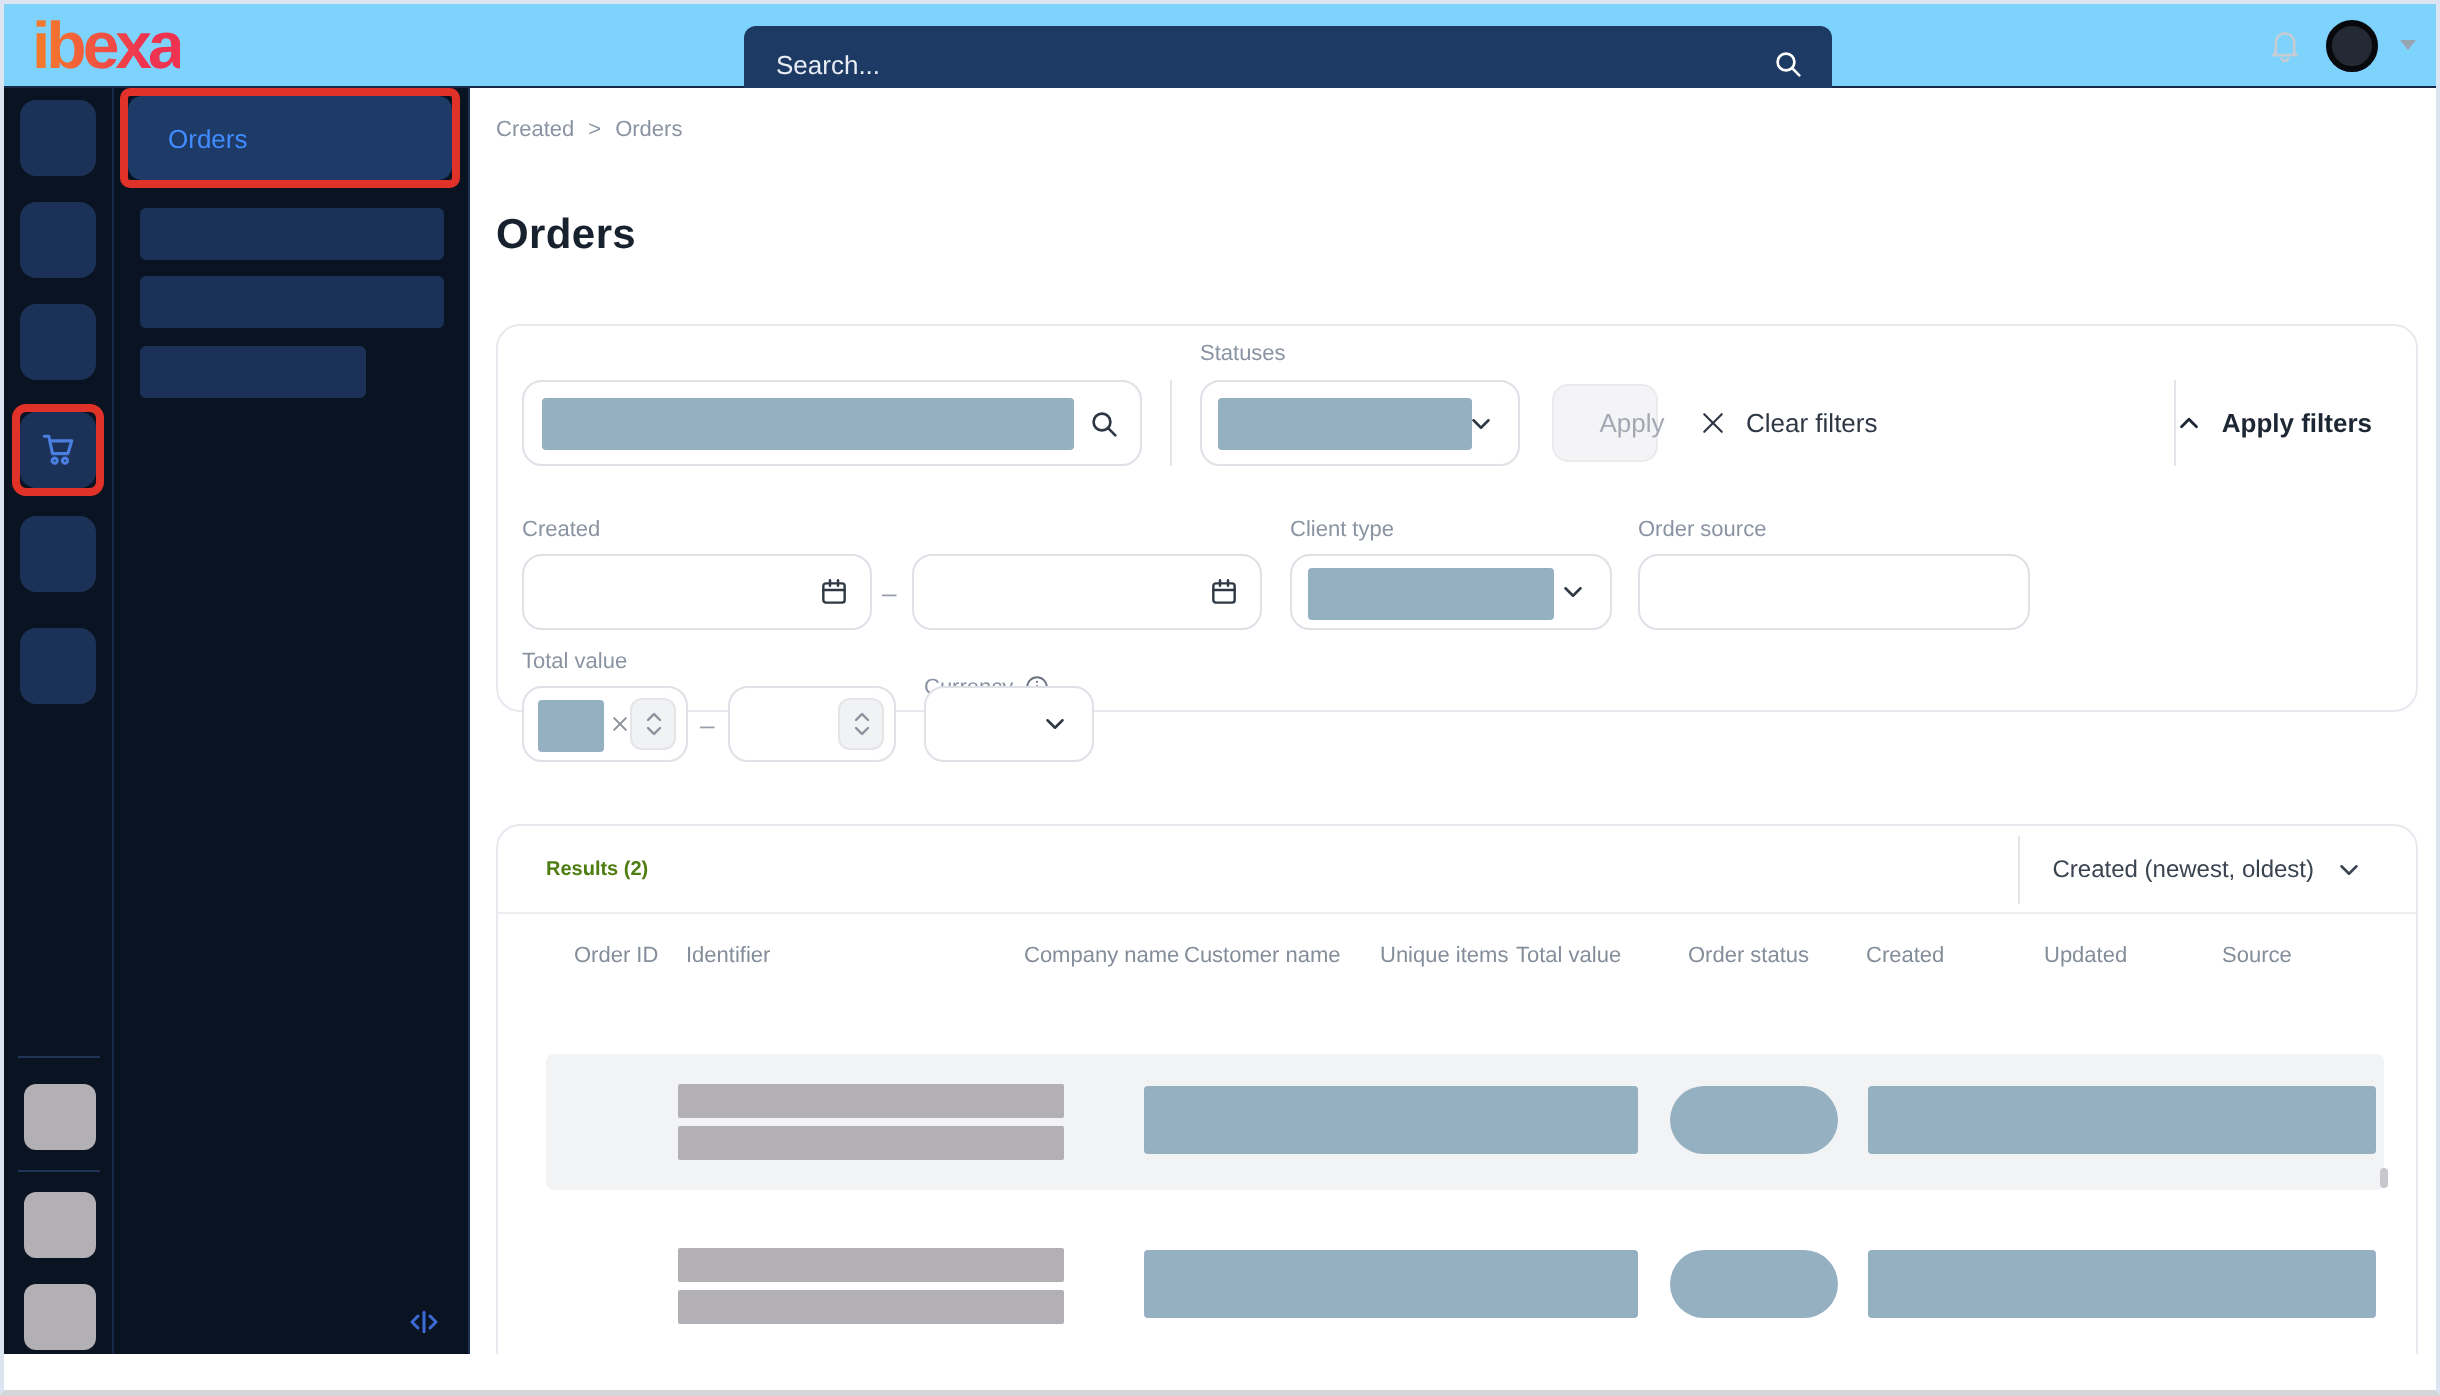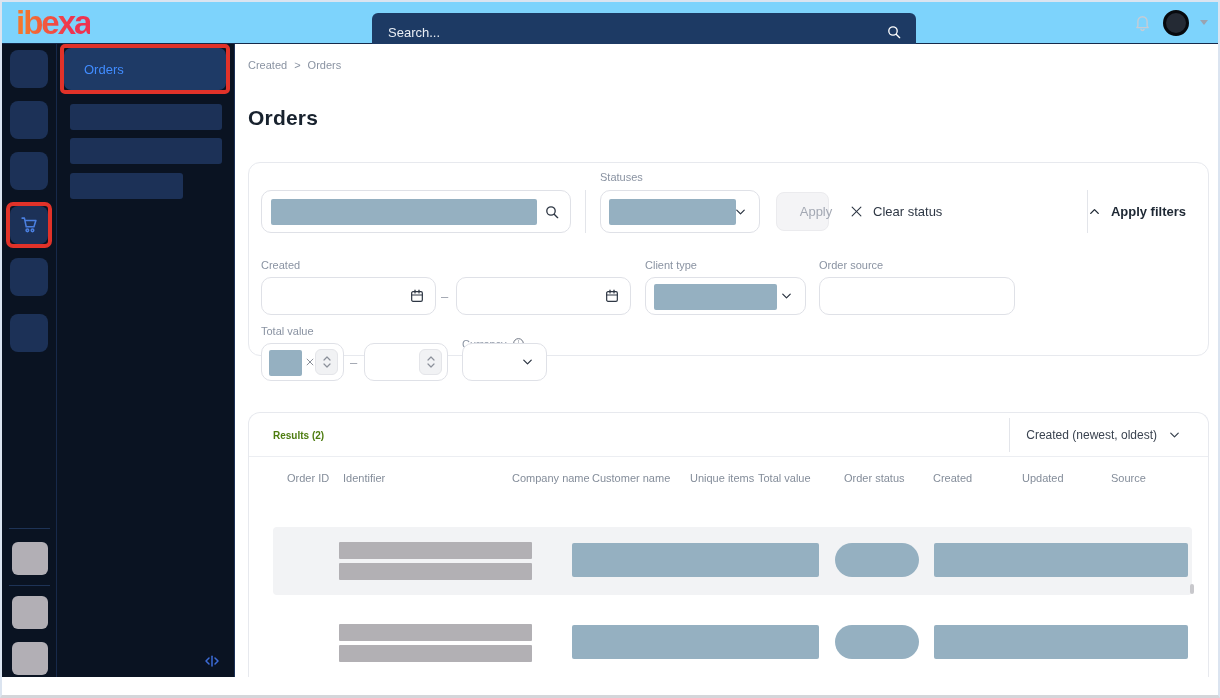--- a/index.html
+++ b/index.html
@@ -204,21 +204,21 @@
 
         <button class="apply-btn" style="font-family:inherit;padding-left:27px;">Apply</button>
 
         <div class="clear-filters">
           <span style="display:flex;">
             <svg width="15" height="15" viewBox="0 0 24 24" stroke="#2e3744" stroke-width="1.7" stroke-linecap="round">
                 <line x1="5" y1="5" x2="19" y2="19"></line>
                 <line x1="19" y1="5" x2="5" y2="19"></line>
               </svg>
           </span>
-          <span>Clear status</span>
+          <span>Clear filters</span>
         </div>
 
         <span class="vdiv" style="left:838px; top:27px; height:43px;"></span>
         <div class="less-filters">
           <span style="display:flex;">
             <svg width="15" height="15" viewBox="0 0 24 24" fill="none" stroke="#1d2733" stroke-width="2.2" stroke-linecap="round" stroke-linejoin="round">
                 <polyline points="6,15 12,9 18,15"></polyline>
               </svg>
           </span>
           <span>Apply filters</span>

